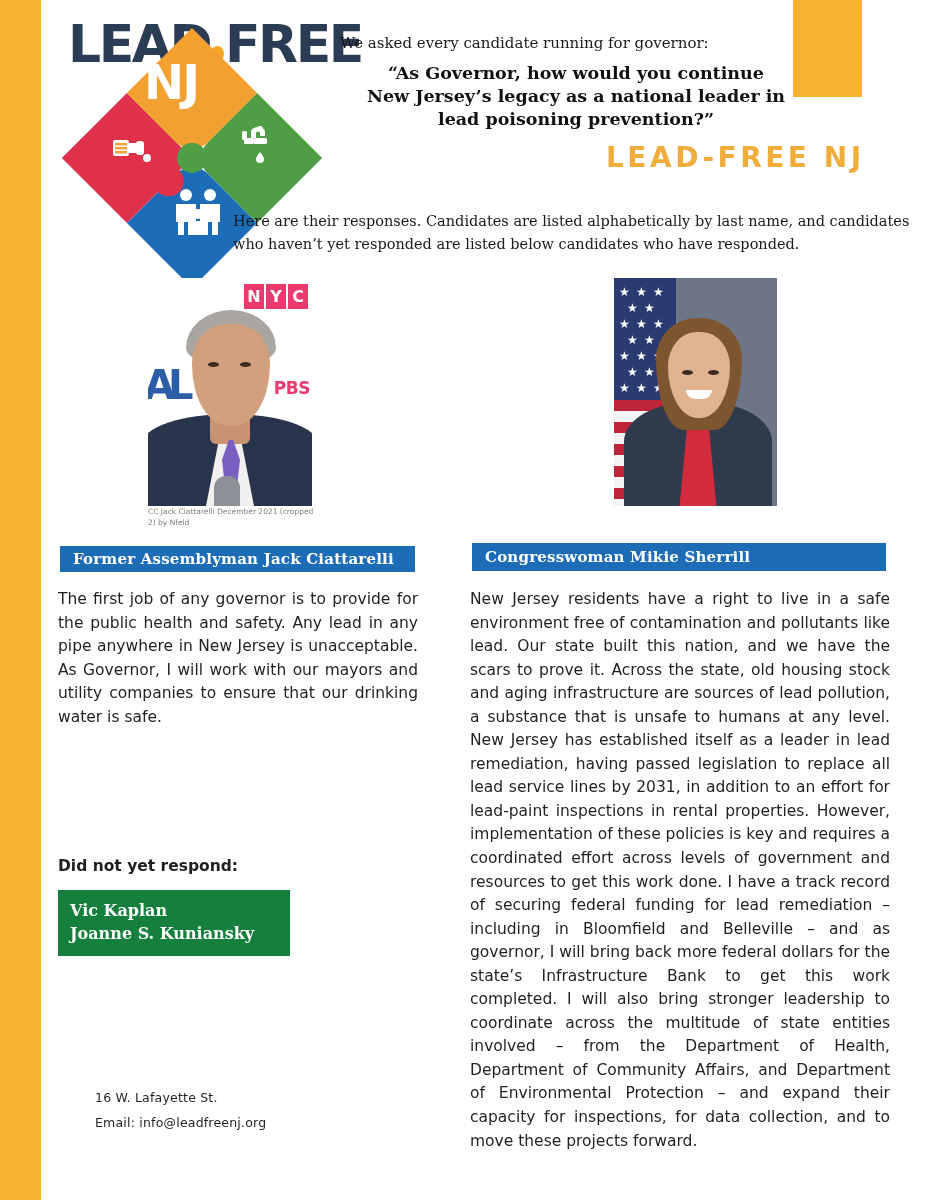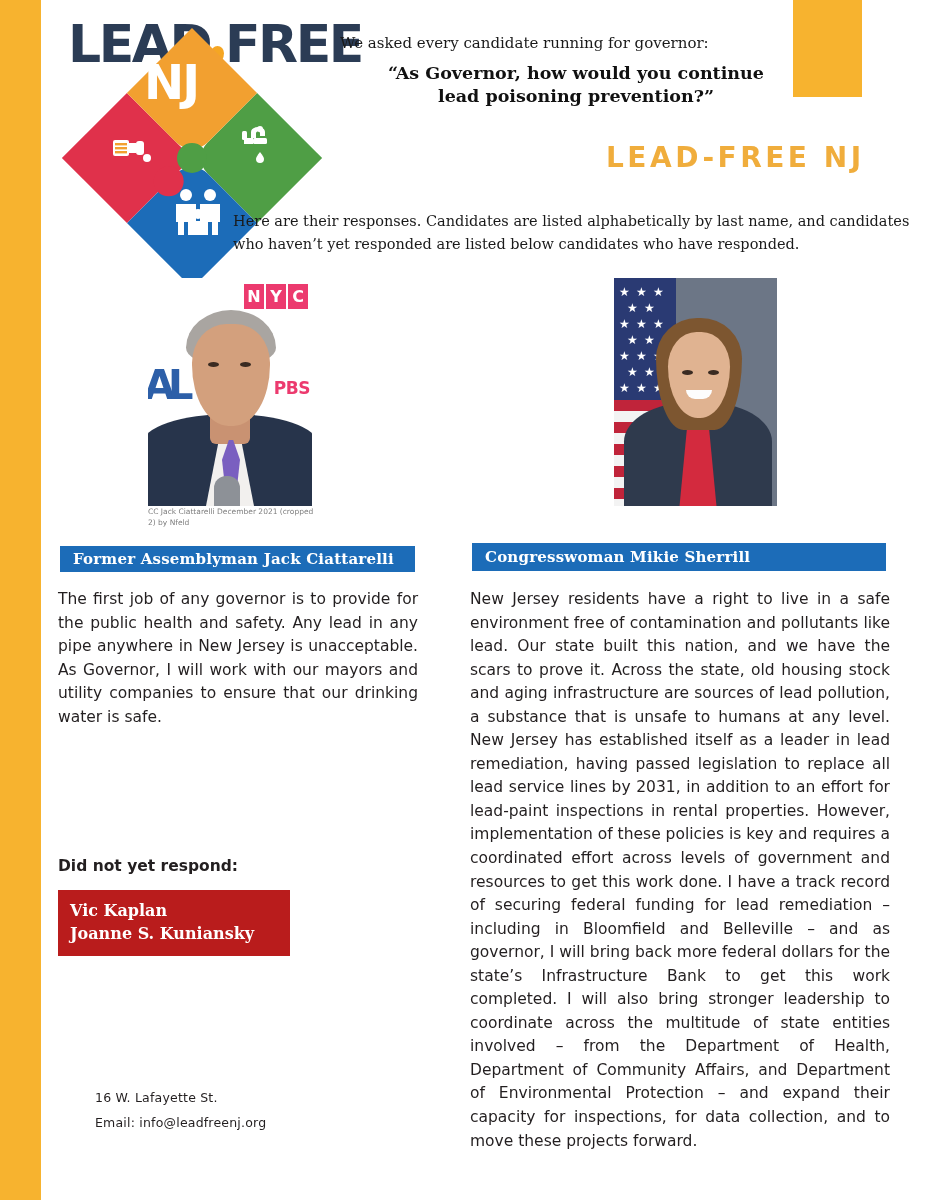--- a/index.html
+++ b/index.html
@@ -326,21 +326,21 @@
     left: 58px; top: 857px;
     font-family: "DejaVu Sans", sans-serif;
     font-weight: bold;
     font-size: 15.5px;
     color: #231f20;
   }
   .nr-box {
     position: absolute;
     left: 58px; top: 890px;
     width: 232px; height: 66px;
-    background: #b91c1c;
+    background: #15803d;
     padding: 9px 0 0 12px;
   }
   .nr-name {
     font-family: "DejaVu Serif", serif;
     font-weight: bold;
     font-size: 16px;
     color: #ffffff;
     line-height: 1.45;
   }
 
@@ -416,20 +416,21 @@
         <circle cx="27" cy="26" r="5"></circle>
         <path d="M21 33h12v14H21z"></path>
       </svg>
     </span>
   </div>
 
   <div class="intro-line">We asked every candidate running for governor:</div>
 
   <div class="question">
     <div>“As Governor, how would you continue</div>
+    <div>New Jersey’s legacy as a national leader in</div>
     <div>lead poisoning prevention?”</div>
   </div>
 
   <div class="brand-text">LEAD-FREE NJ</div>
 
   <div class="lede">Here are their responses. Candidates are listed alphabetically by last name, and candidates who haven’t yet responded are listed below candidates who have responded.</div>
 
   <div class="photo photo-left">
     <div class="ph-stage">
       <div class="nyc-box" style="left:96px;  top:6px;">N</div>

